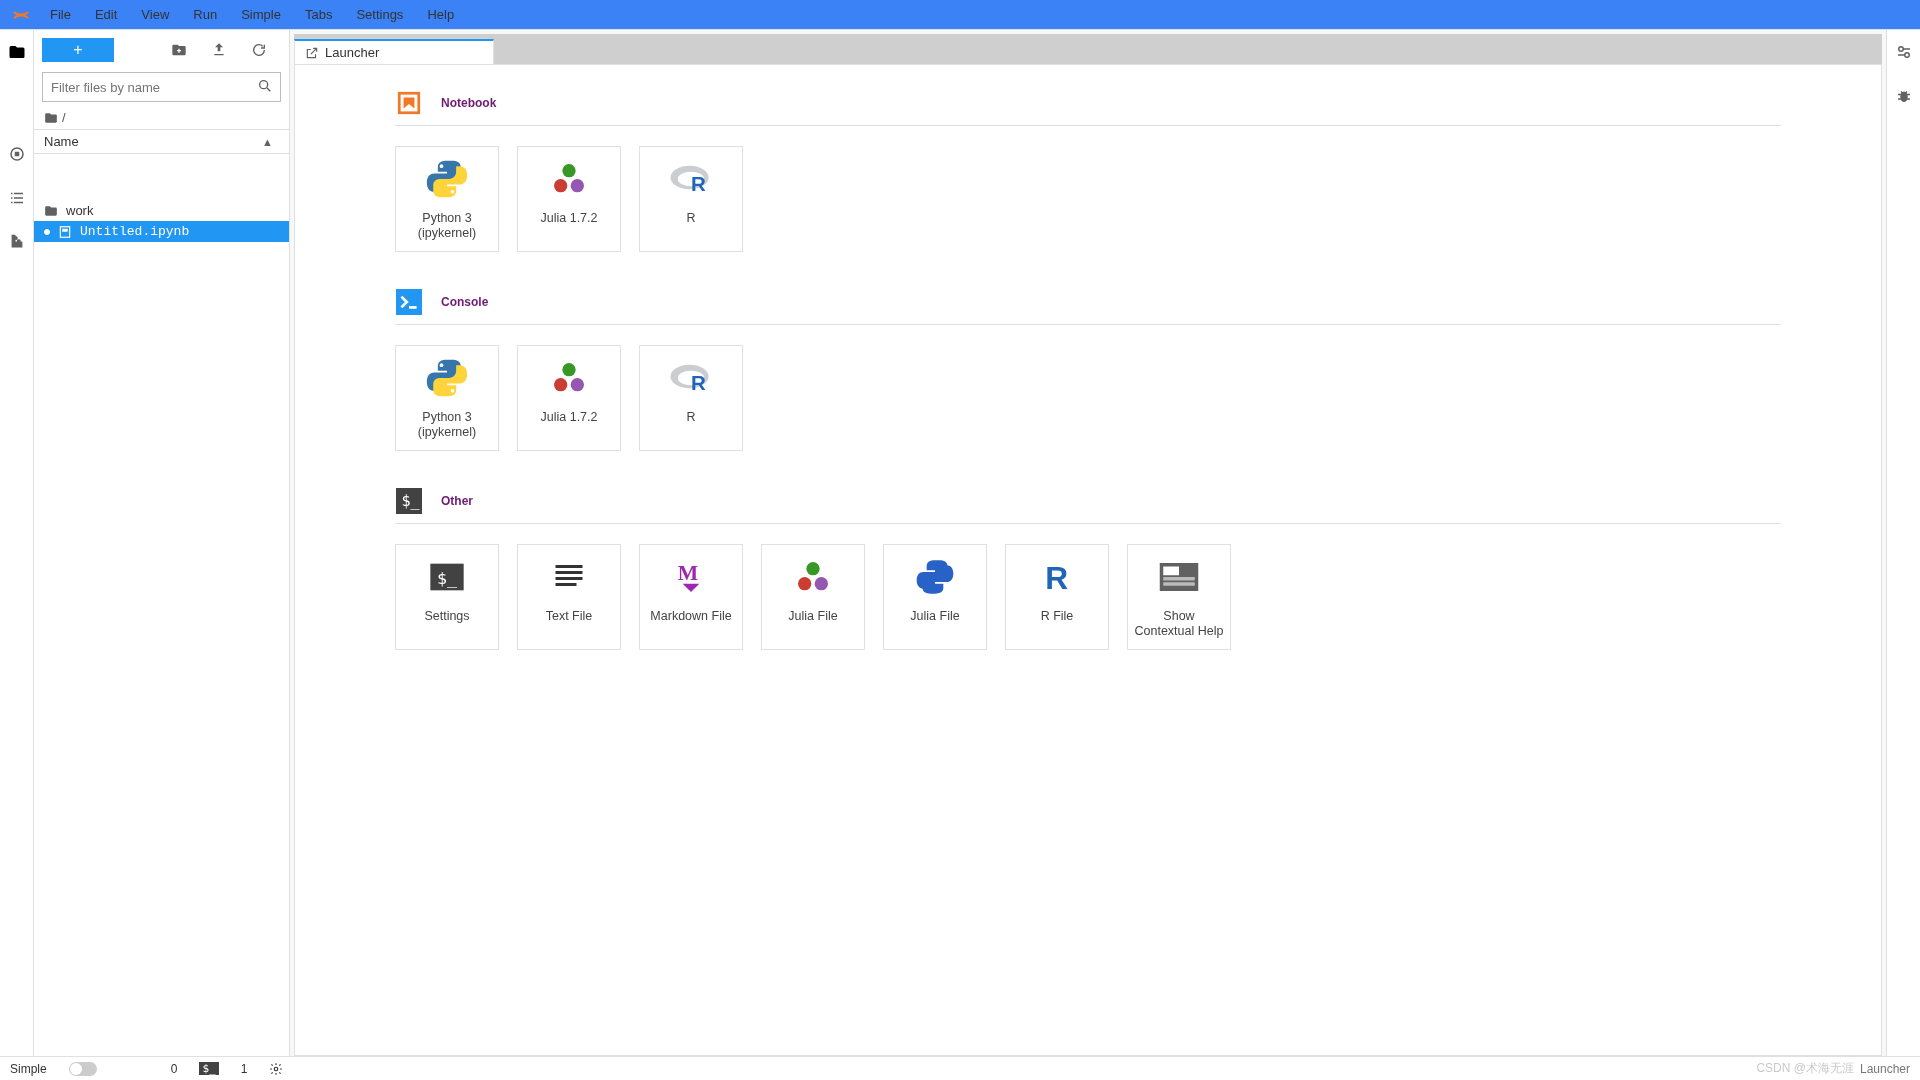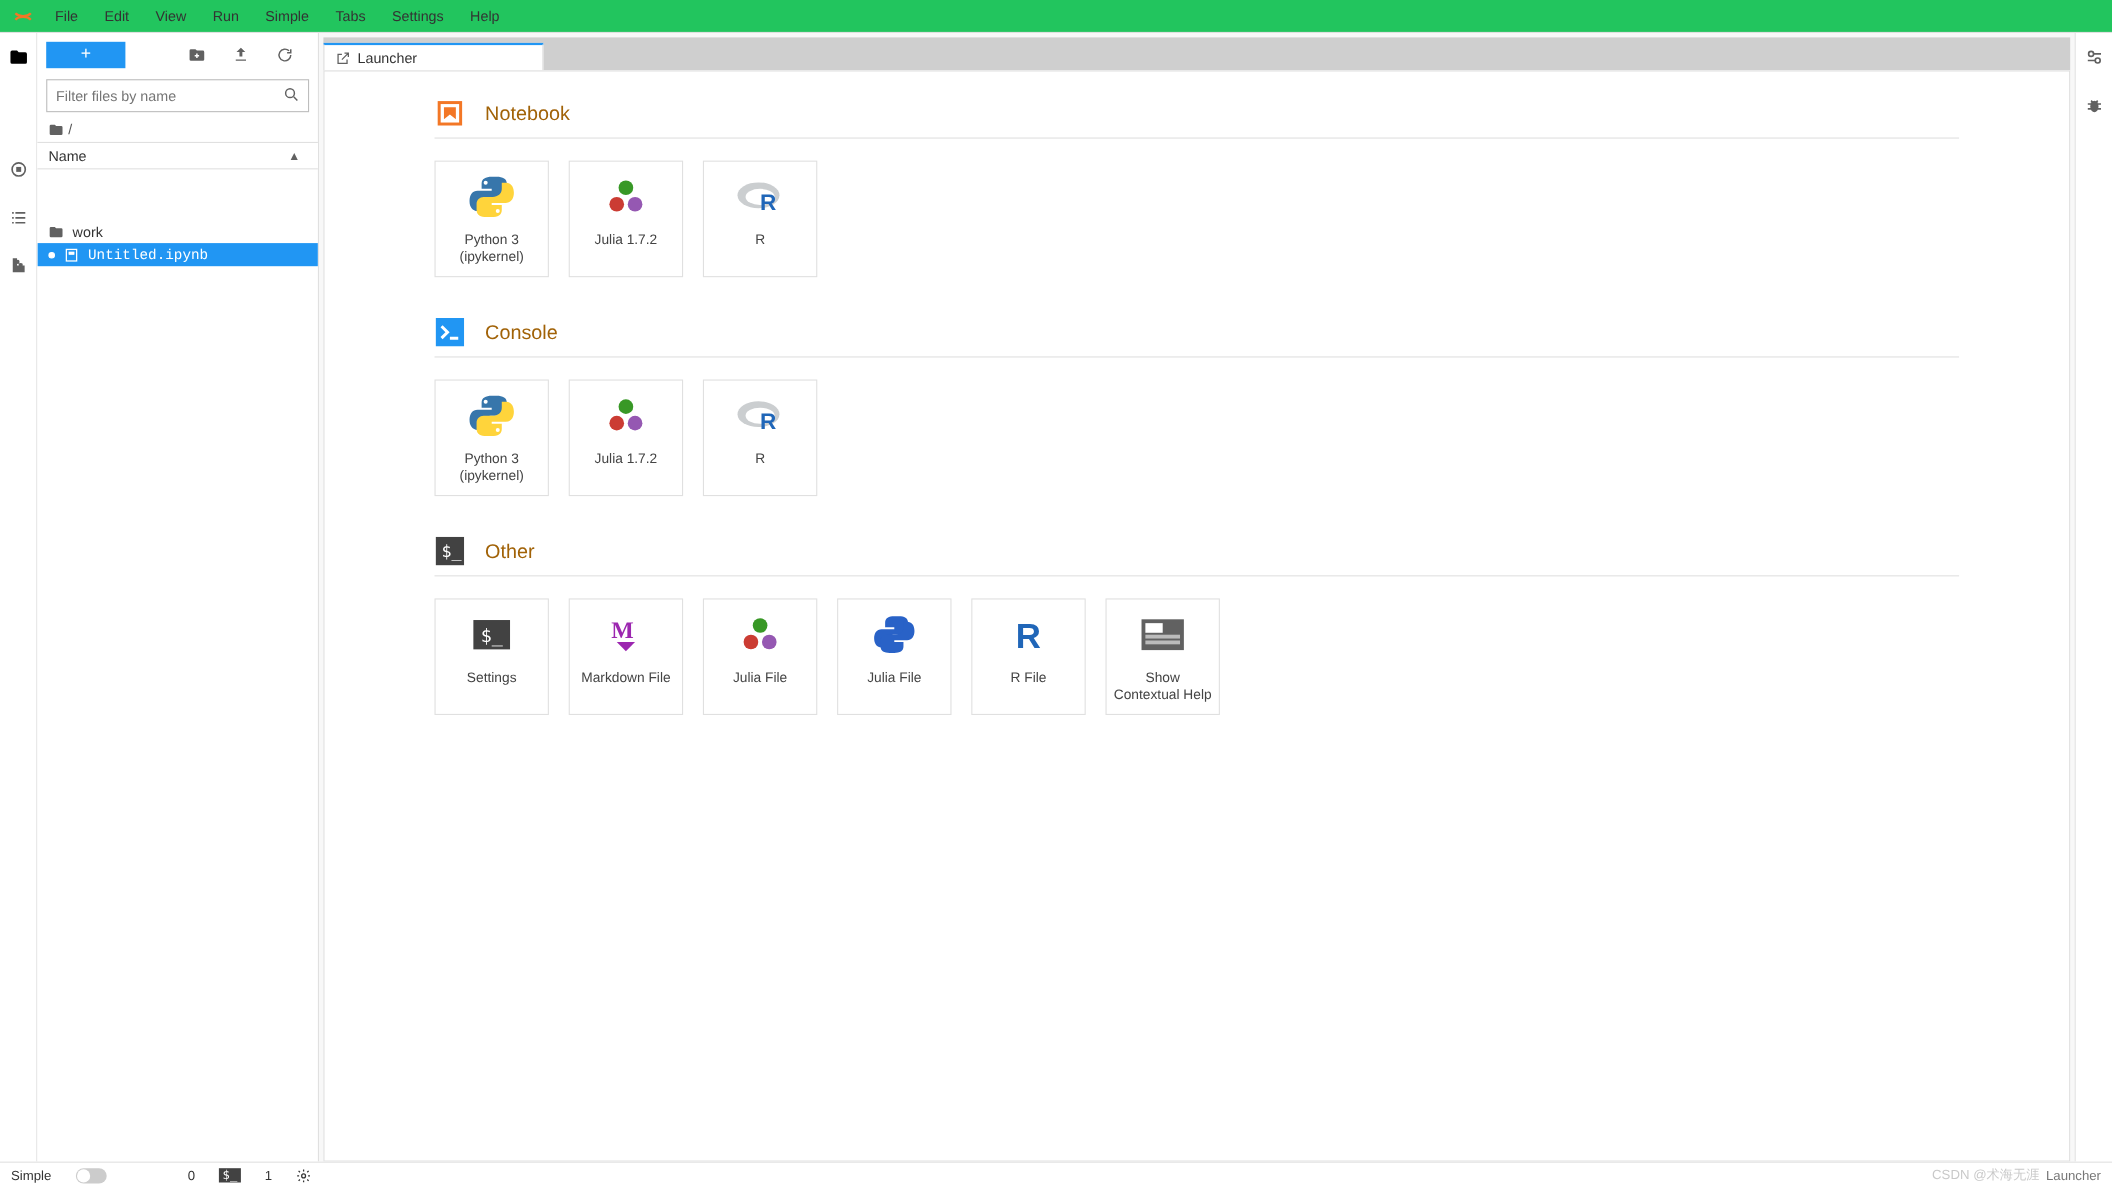--- a/index.html
+++ b/index.html
@@ -9,21 +9,21 @@
     --grey-text: #555;
     --grey-label: #444;
     --sel-blue: #2196f3;
     --content-bg: #f8f8f8;
   }
   * { box-sizing: border-box; }
   html, body { height: 100%; margin: 0; font-family: "Segoe UI", "Helvetica Neue", Arial, sans-serif; font-size: 13px; color: #333; }
   body { display: flex; flex-direction: column; background: #fff; overflow: hidden; }
 
   
-  .menubar { height: 30px; display: flex; align-items: center; padding: 0 4px; border-bottom: 1px solid var(--grey-border); background: #22c55e; }
+  .menubar { height: 30px; display: flex; align-items: center; padding: 0 4px; border-bottom: 1px solid var(--grey-border); background: #3b82f6; }
   .logo { width: 22px; height: 22px; margin: 0 6px; display:flex; align-items:center; justify-content:center;}
   .menubar .menu-item { padding: 4px 12px; cursor: pointer; color: #333; font-size: 13px; }
 
   
   .shell { flex: 1; display: flex; min-height: 0; }
 
   .activity-bar { width: 34px; background: #fff; border-right: 1px solid var(--grey-border); display: flex; flex-direction: column; align-items: center; padding-top: 12px; gap: 24px; }
   .activity-icon { width: 20px; height: 20px; color: #616161; cursor: pointer; display:flex; align-items:center; justify-content:center; }
   .activity-icon.dark { color: #000; }
   .activity-sep { height: 34px; }
@@ -49,21 +49,21 @@
   .file-item.selected .file-ic svg { stroke: #fff; fill:#fff; }
 
   .content-stack { flex: 1; display: flex; flex-direction: column; min-width: 0; background: var(--content-bg); padding:4px 4px 0 4px; }
   .tabbar { height: 30px; display: flex; align-items: flex-end; background: #cfcfcf; }
   .tab { background: #fff; border: 1px solid var(--grey-border); border-bottom: none; border-top: 2px solid var(--blue-accent); padding: 4px 14px 4px 10px; display: flex; align-items: center; gap: 6px; font-size: 13px; min-width: 200px;}
   .tab .tab-ic { color:#616161; display:flex;}
   .launcher-panel { flex: 1; background: #fff; border: 1px solid var(--grey-border); overflow: auto; padding: 24px 100px 60px 100px; }
   .section { margin-bottom: 36px; }
   .section-head { display: flex; align-items: center; gap: 18px; border-bottom: 1px solid var(--grey-border); padding-bottom: 8px; margin-bottom: 20px; }
   .section-head .sec-icon { width: 28px; height: 28px; display:flex; align-items:center; justify-content:center;}
-  .section-head .sec-title { font-size: 18px; color: #a16207; }
+  .section-head .sec-title { font-size: 12px; color: #701a75; font-weight: bold; }
   .cards { display: flex; gap: 18px; flex-wrap: wrap; }
   .card { width: 104px; height: auto; min-height:100px; border: 1px solid var(--grey-border); background: #fff; display: flex; flex-direction: column; align-items: center; padding: 10px 6px 10px 6px; cursor: pointer; text-align:center; }
   .card .card-icon { width: 44px; height: 44px; margin-bottom: 10px; display:flex; align-items:center; justify-content:center;}
   .card .card-label { font-size: 12.5px; color: #444; line-height: 1.2; }
 
   
   .right-rail { width: 34px; background: #fff; border-left: 1px solid var(--grey-border); display: flex; flex-direction: column; align-items: center; padding-top: 12px; gap: 24px; }
 
   
   .statusbar { height: 24px; border-top: 1px solid var(--grey-border); display: flex; align-items: center; padding: 0 10px; font-size: 12px; background:#fff; color:#333;}
@@ -305,20 +305,28 @@
               <div class="card-icon">
                 <svg width="40" height="40" viewBox="0 0 48 48">
                   <rect x="4" y="8" width="40" height="32" fill="#424242"></rect>
                   <text x="12" y="32" font-family="monospace" font-size="20" fill="#fff">$_</text>
                 </svg>
               </div>
               <div class="card-label">Settings</div>
             </div>
             <div class="card">
               <div class="card-icon">
+                <svg width="36" height="36" viewBox="0 0 48 48">
+                  <path stroke="#333" stroke-width="4" d="M8 10h32M8 18h32M8 26h32M8 34h24" stroke-linecap="square"></path>
+                </svg>
+              </div>
+              <div class="card-label">Text File</div>
+            </div>
+            <div class="card">
+              <div class="card-icon">
                 <svg width="40" height="40" viewBox="0 0 48 48">
                   <text x="8" y="28" font-family="Arial Black" font-weight="900" font-size="26" fill="#9c27b0">M</text>
                   <path d="M14 32 L24 42 L34 32 Z" fill="#9c27b0"></path>
                 </svg>
               </div>
               <div class="card-label">Markdown File</div>
             </div>
             <div class="card">
               <div class="card-icon">
                 <svg width="40" height="40" viewBox="0 0 48 48">

